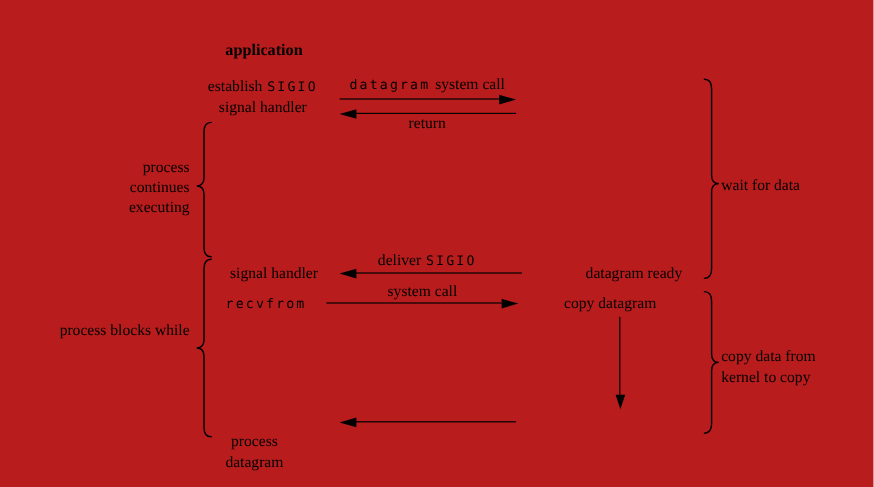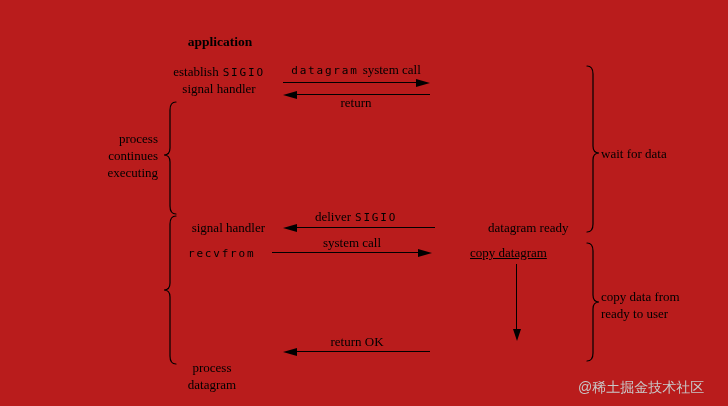--- a/index.html
+++ b/index.html
@@ -72,49 +72,47 @@
     <div class="head-left" style="left:283px;top:224px;"></div>
   </div>
   <div class="abs ctr" style="left:302px;top:235px;width:100px;">system call</div>
   <div>
     <div class="arrow-line" style="left:272px;top:252px;width:146px;"></div>
     <div class="head-right" style="left:418px;top:249px;"></div>
   </div>
   <div class="abs mono" style="left:188px;top:247px;">recvfrom</div>
 
   <div class="abs" style="left:488px;top:220px;">datagram ready</div>
-  <div class="abs" style="left:470px;top:245px;text-decoration:underline;">copy datagram</div>
+  <div class="abs" style="left:470px;top:245px;">copy datagram</div>
 
   <svg class="brace" style="left:160px;top:214px;" width="20" height="152" viewBox="0 0 20 152">
     <path d="M 16 2 Q 10 2 10 10 L 10 69 Q 10 76 4 76 Q 10 76 10 83 L 10 142 Q 10 150 16 150"></path>
   </svg>
   <div class="abs rt lh" style="left:28px;top:266px;width:130px;">
-    <br>
+    <span>process blocks while</span><br>
     <br>
   </div>
 
   <div>
     <div class="vline" style="left:516px;top:264px;height:66px;"></div>
     <div class="head-down" style="left:512.5px;top:329px;"></div>
   </div>
 
   <svg class="brace" style="left:584px;top:241px;" width="20" height="122" viewBox="0 0 20 122">
     <path d="M 3 2 Q 9 2 9 10 L 9 54 Q 9 61 15 61 Q 9 61 9 68 L 9 112 Q 9 120 3 120"></path>
   </svg>
   <div class="abs lh" style="left:601px;top:288px;">
     <span>copy data from</span><br>
-    <span>ready to user</span>
+    <span>kernel to copy</span>
   </div>
 
-  <div class="abs ctr" style="left:302px;top:334px;width:110px;">return OK</div>
   <div>
     <div class="arrow-line" style="left:296px;top:351px;width:134px;"></div>
     <div class="head-left" style="left:283px;top:348px;"></div>
   </div>
 
   <div class="abs ctr lh" style="left:162px;top:359px;width:100px;">
     <span>process</span><br>
     <span>datagram</span>
   </div>
 
-  <div class="abs watermark" style="left:578px;top:379px;color:#c8c8c8;">@稀土掘金技术社区</div>
 
 </div>
 
 </body></html>

